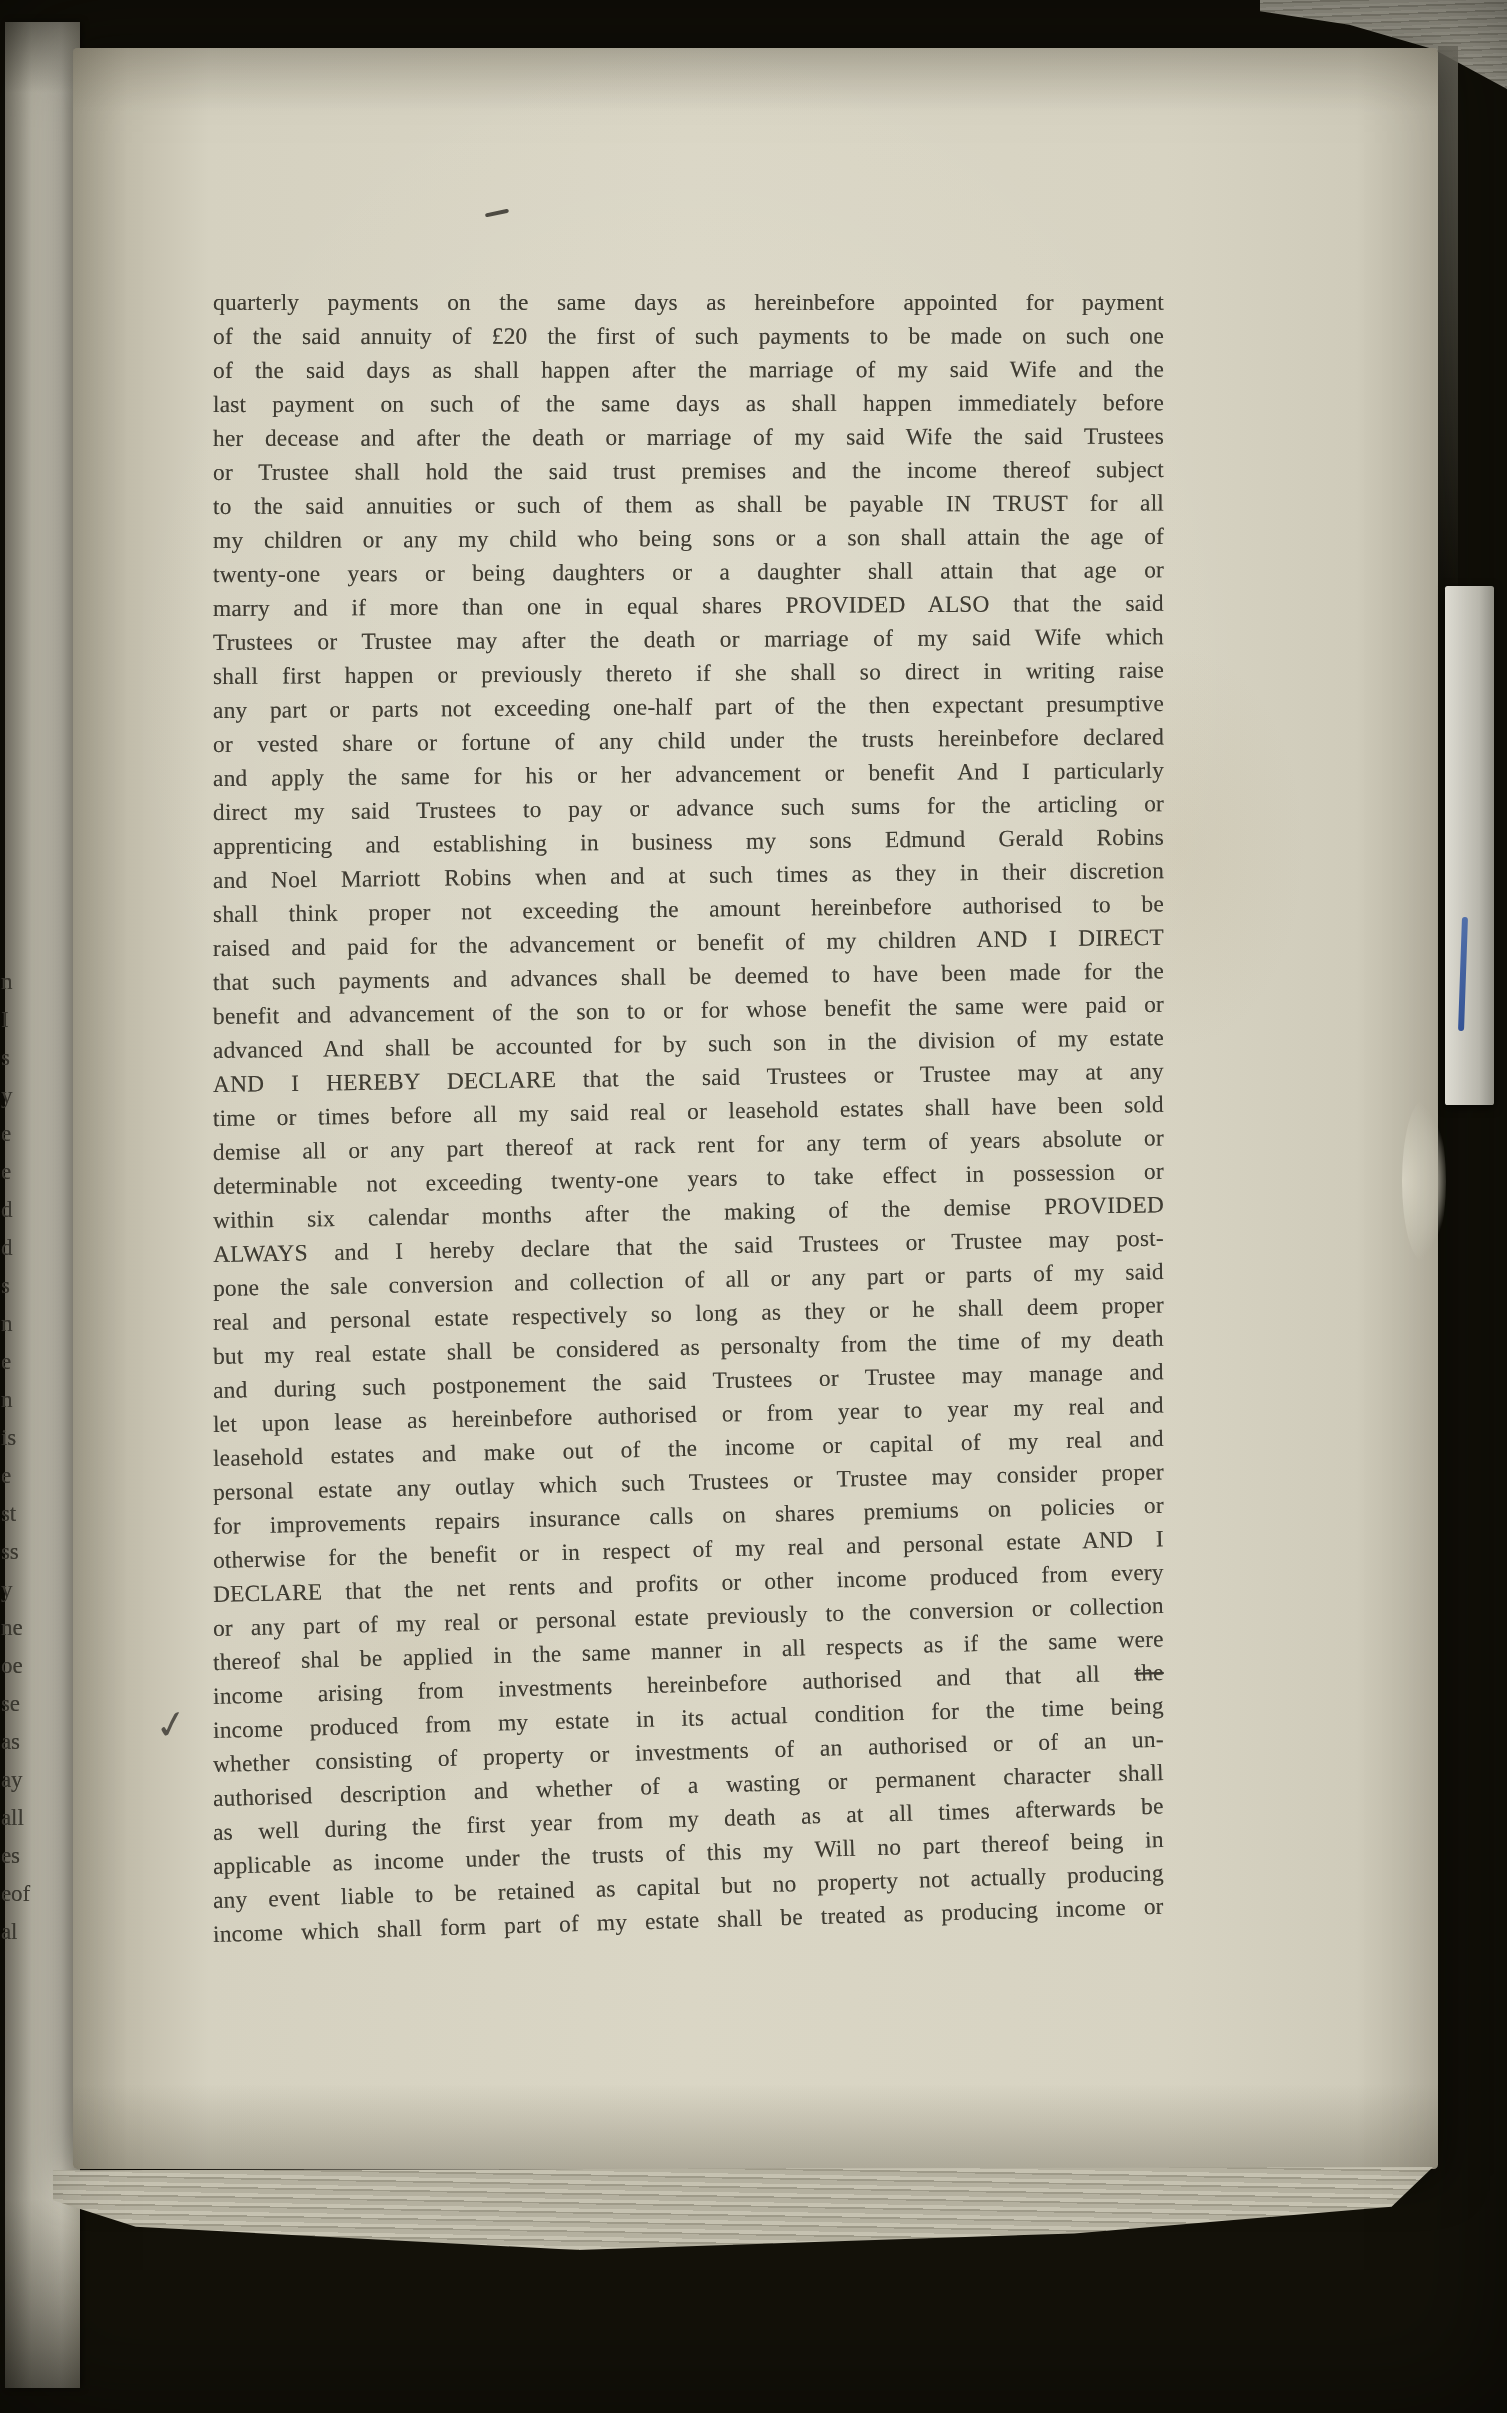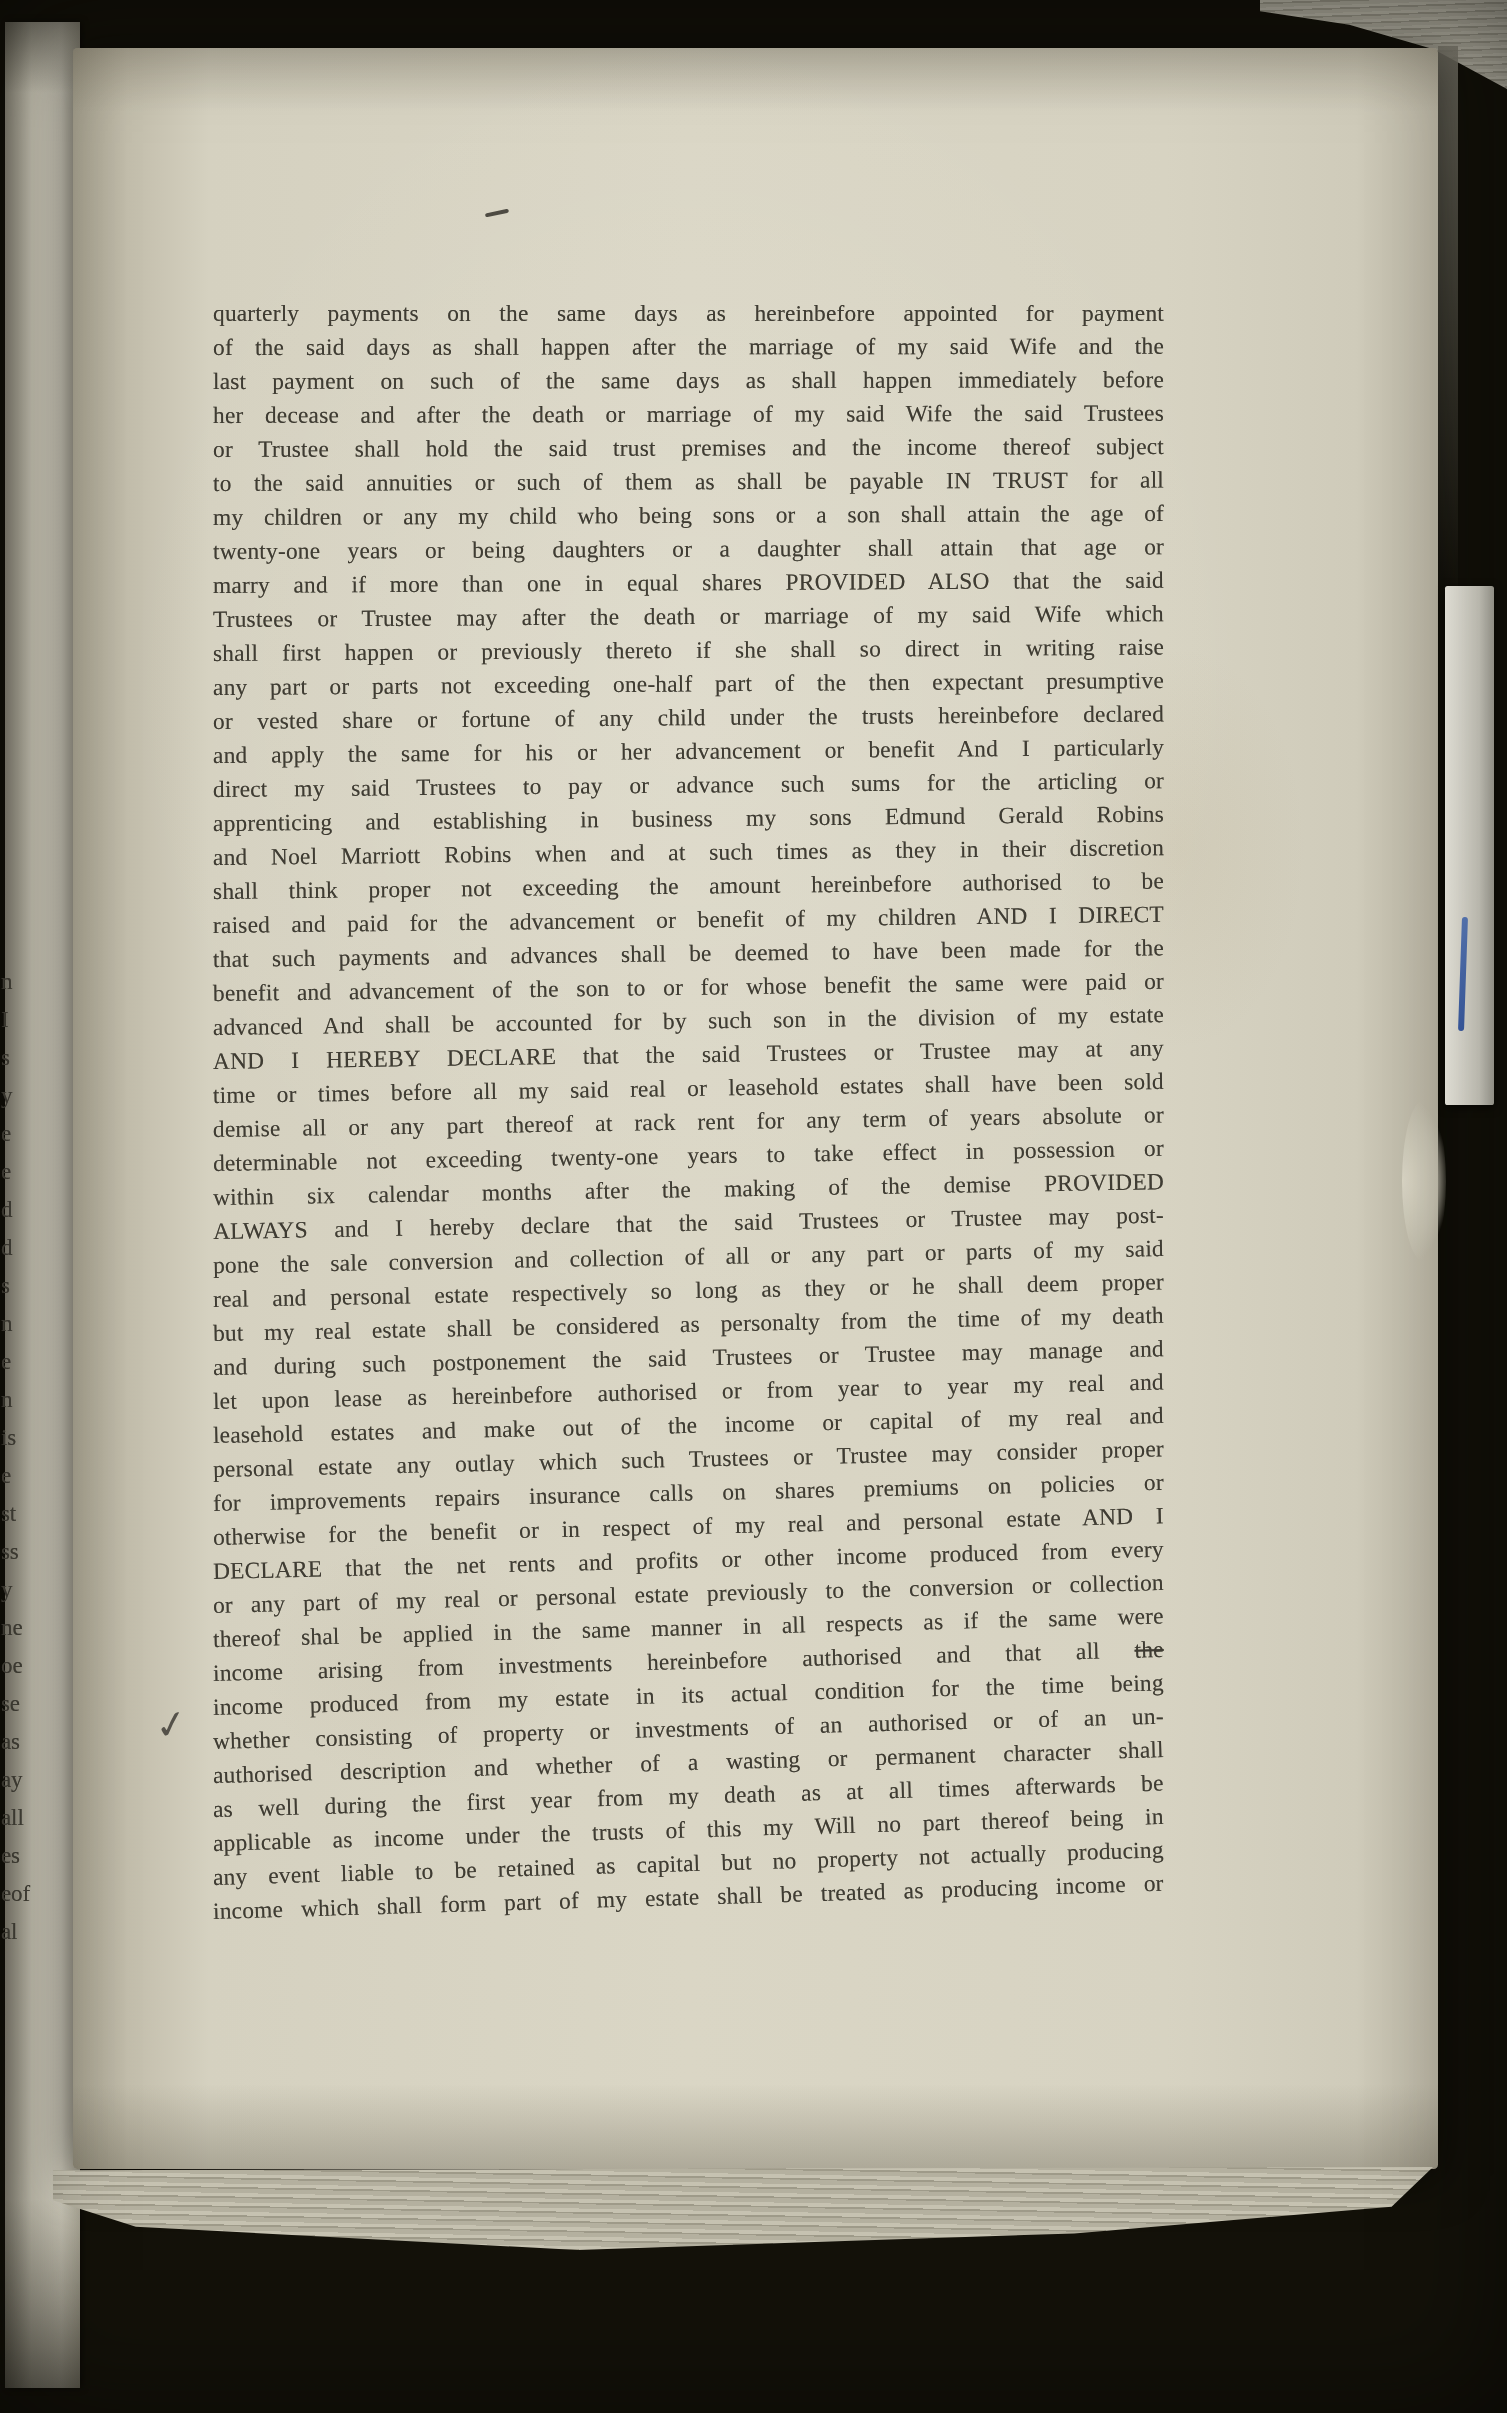--- a/index.html
+++ b/index.html
@@ -45,21 +45,21 @@
   }
   .stain1{position:absolute;left:979px;top:596px;width:255px;height:408px;
     background:radial-gradient(ellipse,rgba(160,140,100,.10),rgba(160,140,100,0) 70%);}
   .stain2{position:absolute;left:187px;top:1489px;width:306px;height:255px;
     background:radial-gradient(ellipse,rgba(150,135,100,.08),rgba(150,135,100,0) 70%);}
   .pen-dash{
     position:absolute;left:412px;top:163px;width:24px;height:4.3px;
     background:#35332c;border-radius:2.6px;transform:rotate(-12deg);opacity:.85;
   }
   .text-block{
-    position:absolute;left:140px;top:248px;width:951px;
+    position:absolute;left:140px;top:237px;width:951px;
     color:#3f3c33;font-size:23.4px;line-height:34px;
     text-shadow:0 0 0.6px rgba(62,58,48,.55);
     letter-spacing:0.2px;
   }
   .line{
     height:34px;
     text-align:justify;text-align-last:justify;
     transform-origin:0 50%;
   }
   .strike{text-decoration:line-through;text-decoration-thickness:1.7px;}
@@ -132,20 +132,21 @@
       <div class="frag">eof</div>
       <div class="frag">al</div>
     </div>
 
   <div class="page">
     <div class="stain1"></div>
     <div class="stain2"></div>
     <div class="pen-dash"></div>
     <div class="text-block">
         <div class="line" style="transform: rotate(0deg);"><span>quarterly payments on the same days as hereinbefore appointed for payment</span></div>
+        <div class="line" style="transform: rotate(-0.035deg);"><span>of the said annuity of £20 the first of such payments to be made on such one</span></div>
         <div class="line" style="transform: rotate(-0.071deg);"><span>of the said days as shall happen after the marriage of my said Wife and the</span></div>
         <div class="line" style="transform: rotate(-0.106deg);"><span>last payment on such of the same days as shall happen immediately before</span></div>
         <div class="line" style="transform: rotate(-0.142deg);"><span>her decease and after the death or marriage of my said Wife the said Trustees</span></div>
         <div class="line" style="transform: rotate(-0.177deg);"><span>or Trustee shall hold the said trust premises and the income thereof subject</span></div>
         <div class="line" style="transform: rotate(-0.212deg);"><span>to the said annuities or such of them as shall be payable IN TRUST for all</span></div>
         <div class="line" style="transform: rotate(-0.248deg);"><span>my children or any my child who being sons or a son shall attain the age of</span></div>
         <div class="line" style="transform: rotate(-0.283deg);"><span>twenty-one years or being daughters or a daughter shall attain that age or</span></div>
         <div class="line" style="transform: rotate(-0.319deg);"><span>marry and if more than one in equal shares PROVIDED ALSO that the said</span></div>
         <div class="line" style="transform: rotate(-0.354deg);"><span>Trustees or Trustee may after the death or marriage of my said Wife which</span></div>
         <div class="line" style="transform: rotate(-0.39deg);"><span>shall first happen or previously thereto if she shall so direct in writing raise</span></div>

